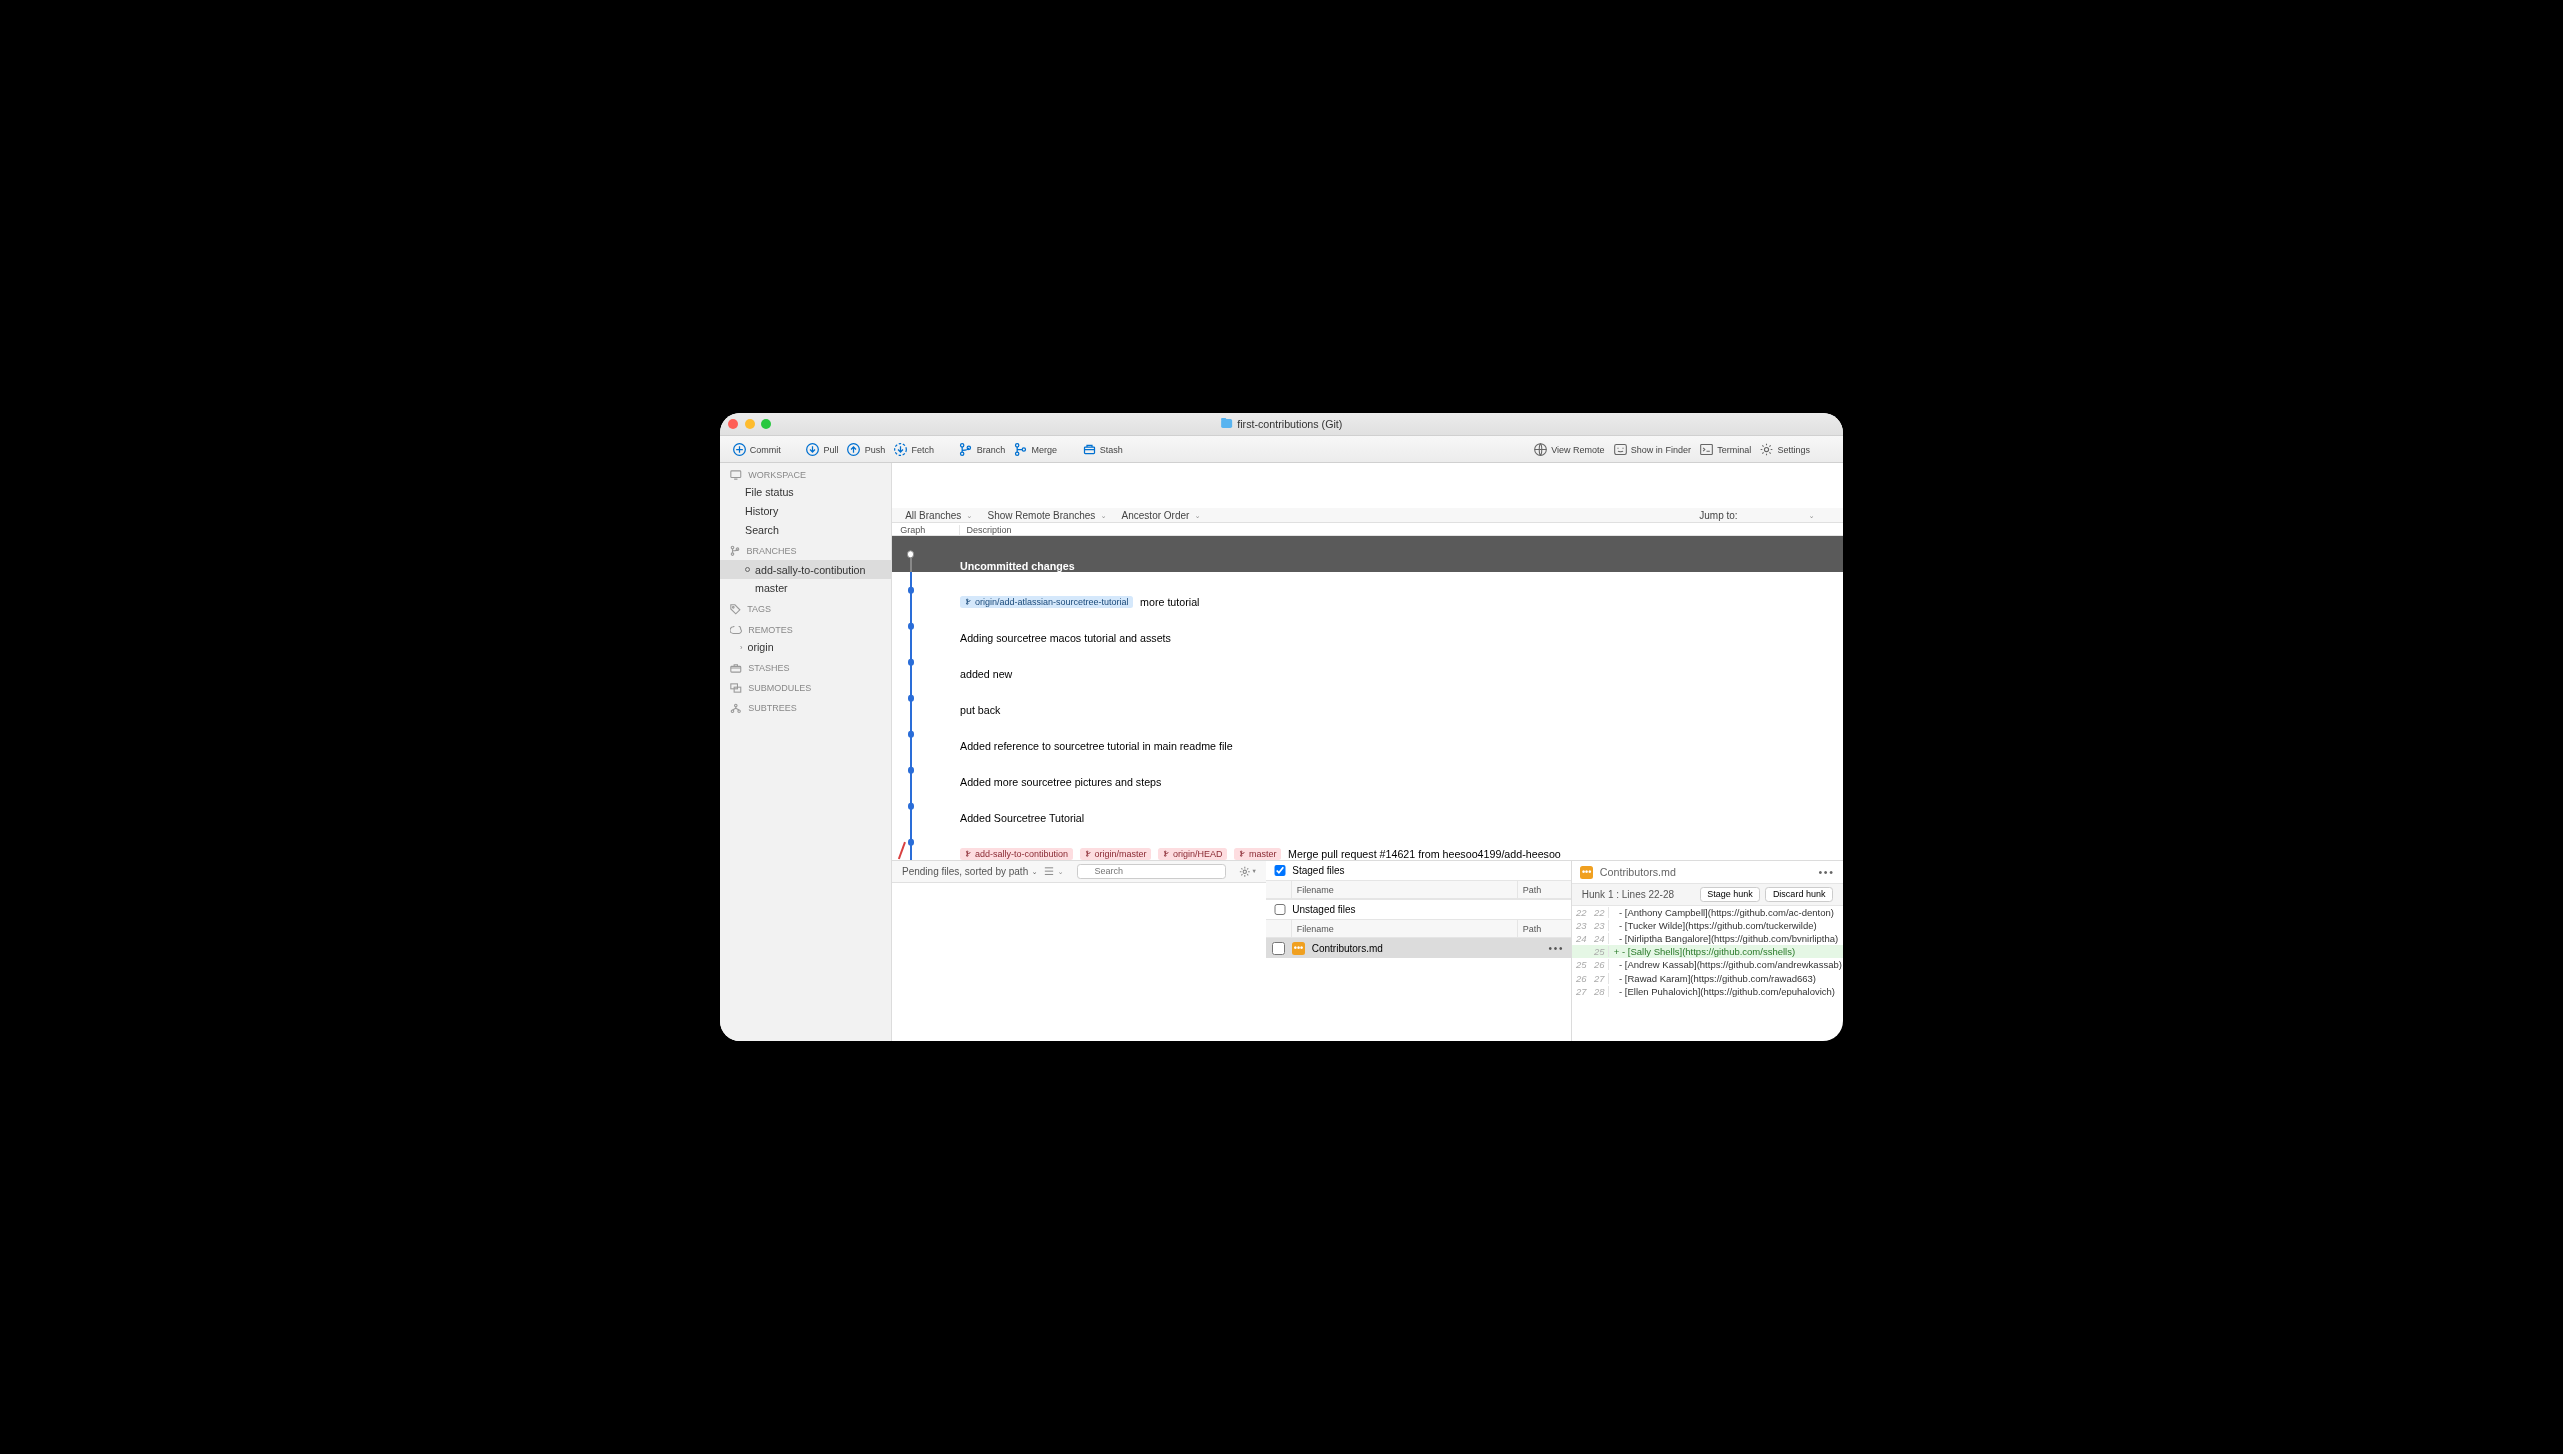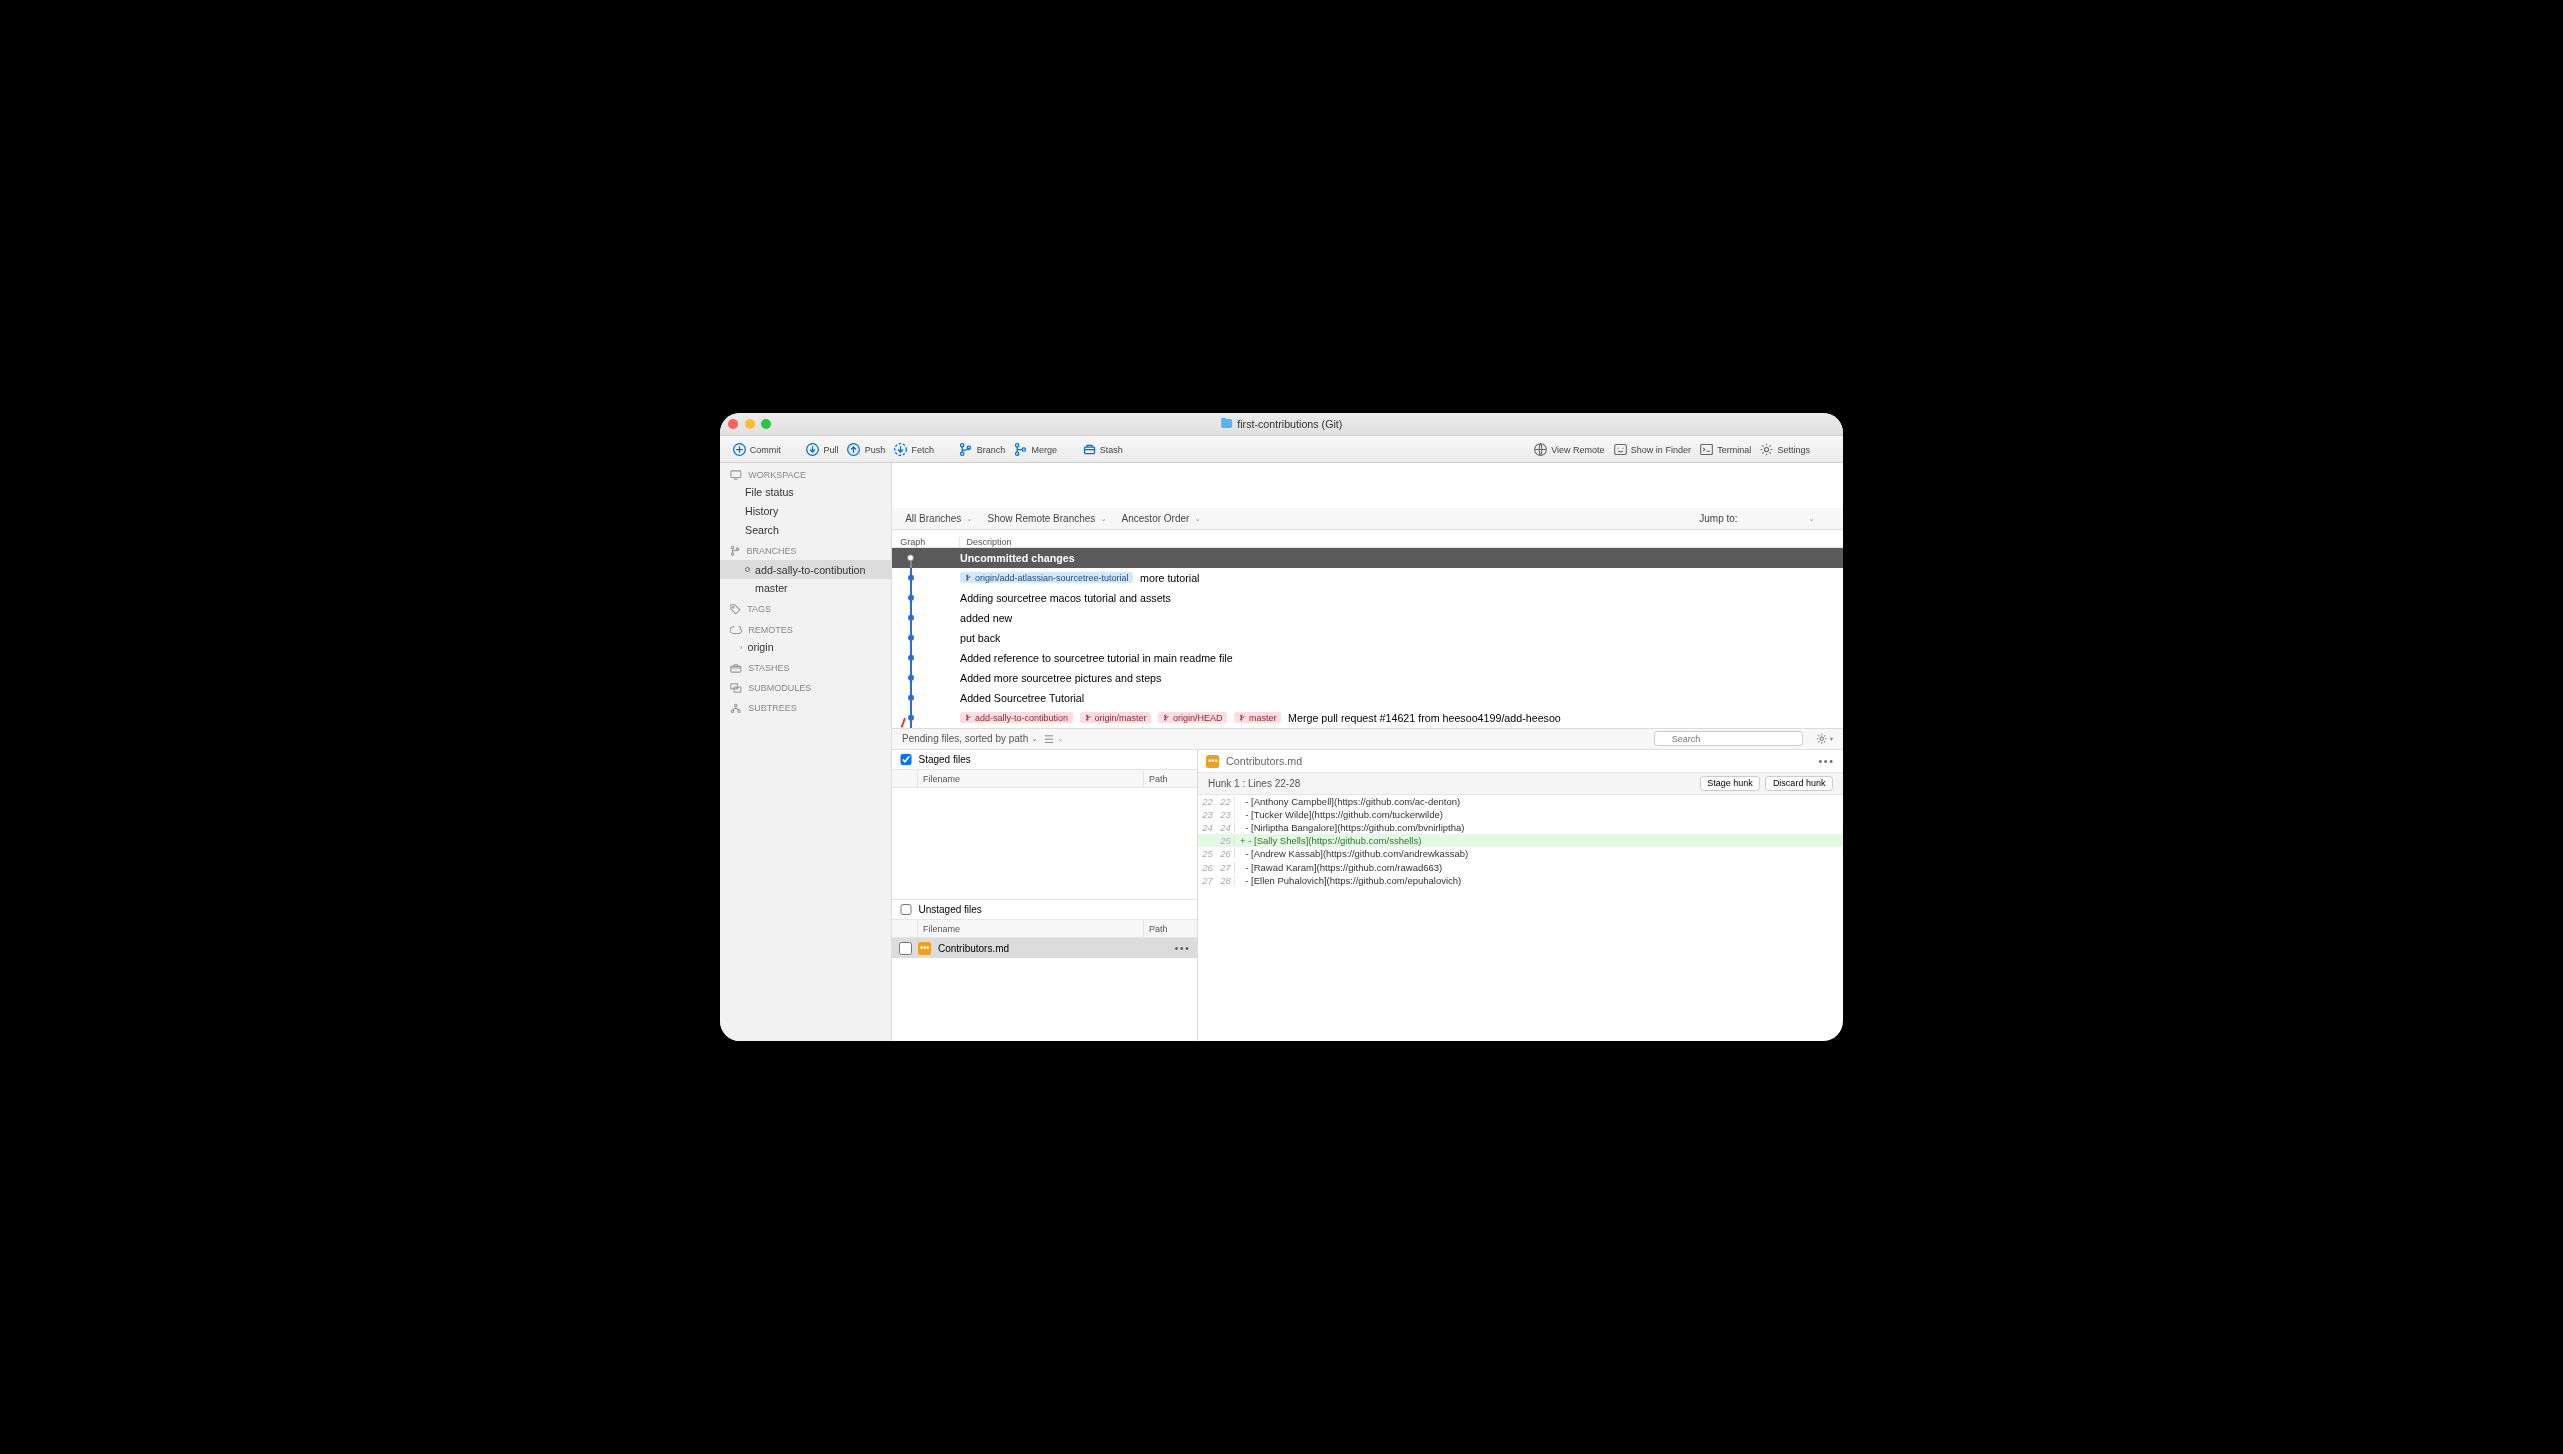--- a/index.html
+++ b/index.html
@@ -29,32 +29,32 @@
 .sb-item .bullet { width:5px; height:5px; border:1.2px solid #666; border-radius:50%; }
 .main { flex: 1; display: flex; flex-direction: column; margin-top: 45px; }
 .filterbar { height: 21.5px; background: #f7f7f7; border-bottom: 0.8px solid #e0e0e0; display: flex; align-items: center; padding: 0 13.2px; font-size: 10px; color: #444; }
 .filterbar .sel { margin-right: 15px; display:flex; align-items:center; gap:5px; }
 .filterbar .chev { color:#888; font-size:7.4px; }
 .filterbar .spacer { flex: 1; }
 .history-header { height: 18px; background: #fff; border-bottom: 0.8px solid #e5e5e5; display: flex; font-size: 9px; color: #555; align-items: flex-end; }
 .history-header .col-graph { width: 68px; padding-left: 8.3px; display:flex; align-items:center; border-right:0.8px solid #e5e5e5; }
 .history-header .col-desc { flex:1; padding-left:6.6px; display:flex; align-items:center; }
 .history { flex: 0 0 auto; border-bottom: 0.8px solid #dcdcdc; }
-.row { display: flex; align-items: center; height: 20px; font-size: 10.7px; }
+.row { display: flex; align-items: flex-end; height: 36px; font-size: 10.7px; }
 .row .graph-col { width: 68px; position: relative; height: 100%; }
 .row .desc-col { flex: 1; display: flex; align-items: center; gap: 6.6px; }
 .row.selected { background: #5a5a5a; color: #fff; font-weight: 600; }
 .graph-line { position:absolute; left:18px; top:0; width:1.7px; height:100%; background:#2a6dd8; }
 .graph-dot { position:absolute; left:15.7px; top:50%; transform:translateY(-50%); width:6.6px; height:6.6px; background:#2a6dd8; border-radius:50%; }
 .graph-dot.hollow { background:#fff; border:1.7px solid #888; width:7.4px; height:7.4px; left:15px; }
 .tag { font-size: 9px; padding: 0.8px 5px; border-radius: 2.5px; display: inline-flex; align-items:center; gap:2.5px; }
 .tag.blue { background: #d5e8fb; color: #1a4a7a; }
 .tag.pink { background: #fddde0; color: #8a2a33; }
 .tag svg { width:7.4px; height:7.4px; }
-.lower { flex: 1; display: flex; flex-direction: column; }
+.lower { flex: 1; display: flex; flex-direction: row; }
 .pending-bar { height: 21.5px; background: #f7f7f7; border-bottom: 0.8px solid #e0e0e0; display:flex; align-items:center; padding:0 10px; gap:6.6px; font-size:10px; color:#555; }
 .pending-bar .spacer { flex:1; }
 .pending-bar .search { width:149px; height:15px; border:0.8px solid #ccc; border-radius:3.3px; font-size:9px; padding:0 5px 0 16.5px; position:relative; background:#fff; }
 .search-wrap { position:relative; }
 .search-wrap svg { position:absolute; left:4.1px; top:2.5px; width:9px; height:9px; color:#888; }
 .lower-panels { flex: 1; display: flex; }
 .files-panel { width: 306px; border-right: 0.8px solid #dcdcdc; display:flex; flex-direction:column; }
 .files-section-head { height: 20px; display: flex; align-items: center; padding: 0 8.3px; gap: 6.6px; font-size: 10px; border-bottom:0.8px solid #e5e5e5; }
 .files-section-head input[type=checkbox] { width:11.6px; height:11.6px; }
 .files-table-head { height:18px; background:#f7f7f7; border-bottom:0.8px solid #e5e5e5; display:flex; font-size:9px; color:#555; }

